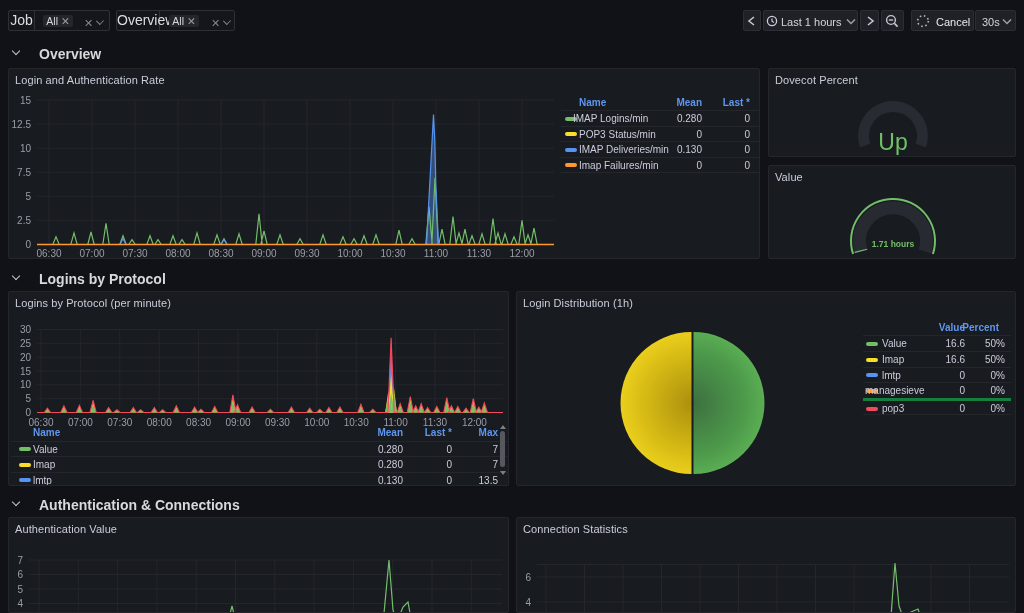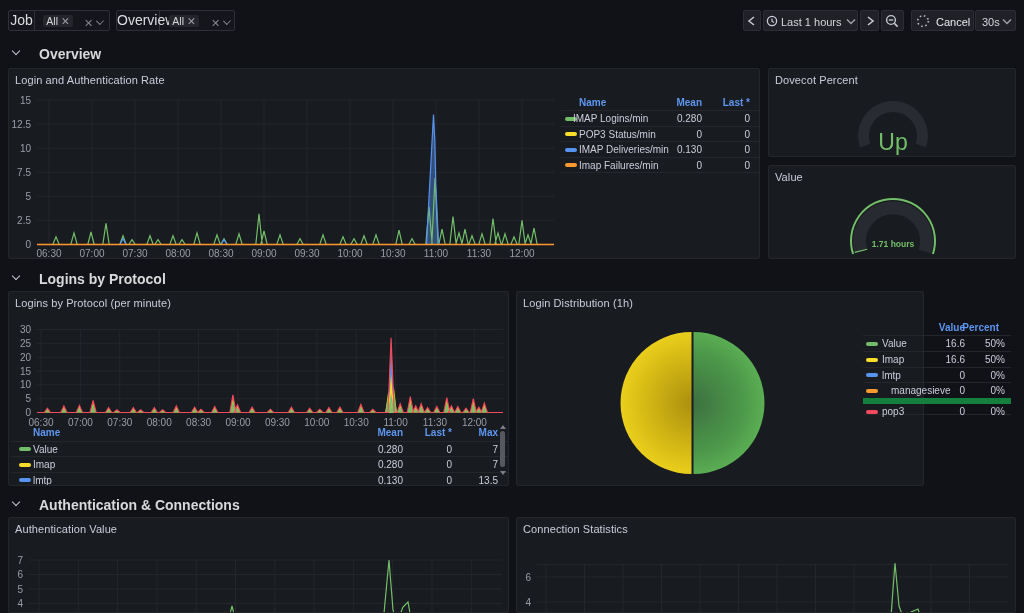--- a/index.html
+++ b/index.html
@@ -366,21 +366,21 @@
         <span style="position:absolute;left:443px;width:44px;text-align:right">13.5</span>
       </div>
       <div style="position:absolute;right:2px;top:0px;width:7px;height:58px">
         <div style="position:absolute;top:0;left:1px;width:0;height:0;border-left:3px solid transparent;border-right:3px solid transparent;border-bottom:4px solid #7b7e87"></div>
         <div style="position:absolute;top:6px;left:1px;width:5px;height:36px;border-radius:3px;background:#55585f"></div>
         <div style="position:absolute;top:46px;left:1px;width:0;height:0;border-left:3px solid transparent;border-right:3px solid transparent;border-top:4px solid #7b7e87"></div>
       </div>
     </div>
 </div>
 
-<div class="panel" style="left:516px;top:291px;width:408px;height:195px">
+<div class="panel" style="left:516px;top:291px;width:500px;height:195px">
   <div class="ptitle">Login Distribution (1h)</div>
   <svg width="500" height="195" style="position:absolute;left:0;top:0">
 <defs>
 <radialGradient id="gg" gradientUnits="userSpaceOnUse" cx="175.5" cy="111" r="71">
 <stop offset="0%" stop-color="#3d7040"></stop>
           <stop offset="70%" stop-color="#4c984a"></stop>
           <stop offset="100%" stop-color="#5aad53"></stop>
 </radialGradient>
 <radialGradient id="gy" gradientUnits="userSpaceOnUse" cx="175.5" cy="111" r="71">
 <stop offset="0%" stop-color="#ac8f0e"></stop>
@@ -409,25 +409,25 @@
         <span style="position:absolute;right:6px">50%</span>
       </div>
       <div style="height:15.7px;line-height:15.7px;border-top:1px solid #24262c;color:#ccccdc;position:relative">
         <span style="position:absolute;left:3px;top:5.8px;width:12px;height:4px;border-radius:2px;background:#5794F2"></span>
         <span style="position:absolute;left:19px">lmtp</span>
         <span style="position:absolute;right:46px">0</span>
         <span style="position:absolute;right:6px">0%</span>
       </div>
       <div style="height:15.7px;line-height:15.7px;border-top:1px solid #24262c;color:#ccccdc;position:relative">
         <span style="position:absolute;left:3px;top:5.8px;width:12px;height:4px;border-radius:2px;background:#FF9830"></span>
-        <span style="position:absolute;left:28px">managesieve</span>
+        <span style="position:absolute;left:2px">managesieve</span>
         <span style="position:absolute;right:46px">0</span>
         <span style="position:absolute;right:6px">0%</span>
       </div>
-      <div style="height:15.7px;line-height:15.7px;border-top:6px solid #15803d;color:#ccccdc;position:relative">
+      <div style="height:15.7px;line-height:15.7px;border-top:3px solid #15803d;color:#ccccdc;position:relative">
         <span style="position:absolute;left:3px;top:5.8px;width:12px;height:4px;border-radius:2px;background:#F2495C"></span>
         <span style="position:absolute;left:19px">pop3</span>
         <span style="position:absolute;right:46px">0</span>
         <span style="position:absolute;right:6px">0%</span>
       </div>
       <div style="border-top:1px solid #24262c"></div>
     </div>
 </div>
 
 <div class="chev" style="left:13px;top:499px"></div>

